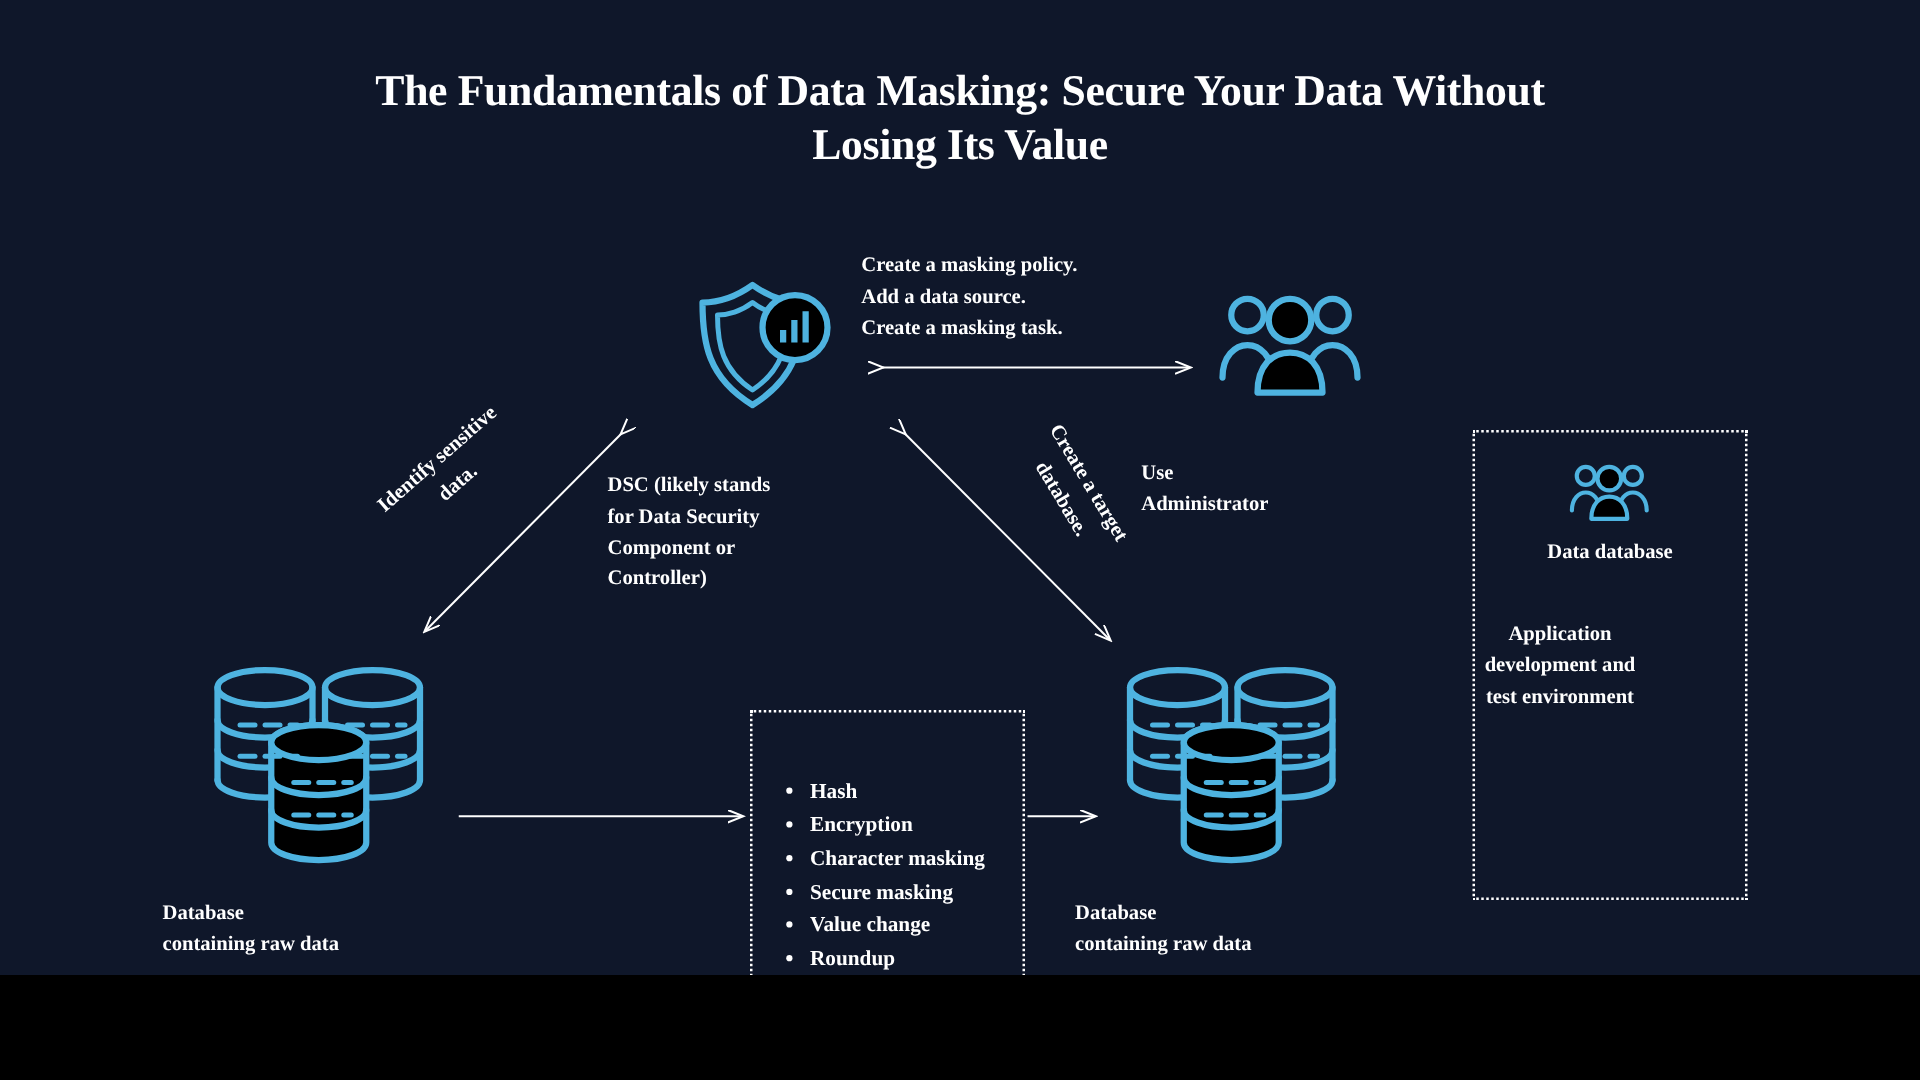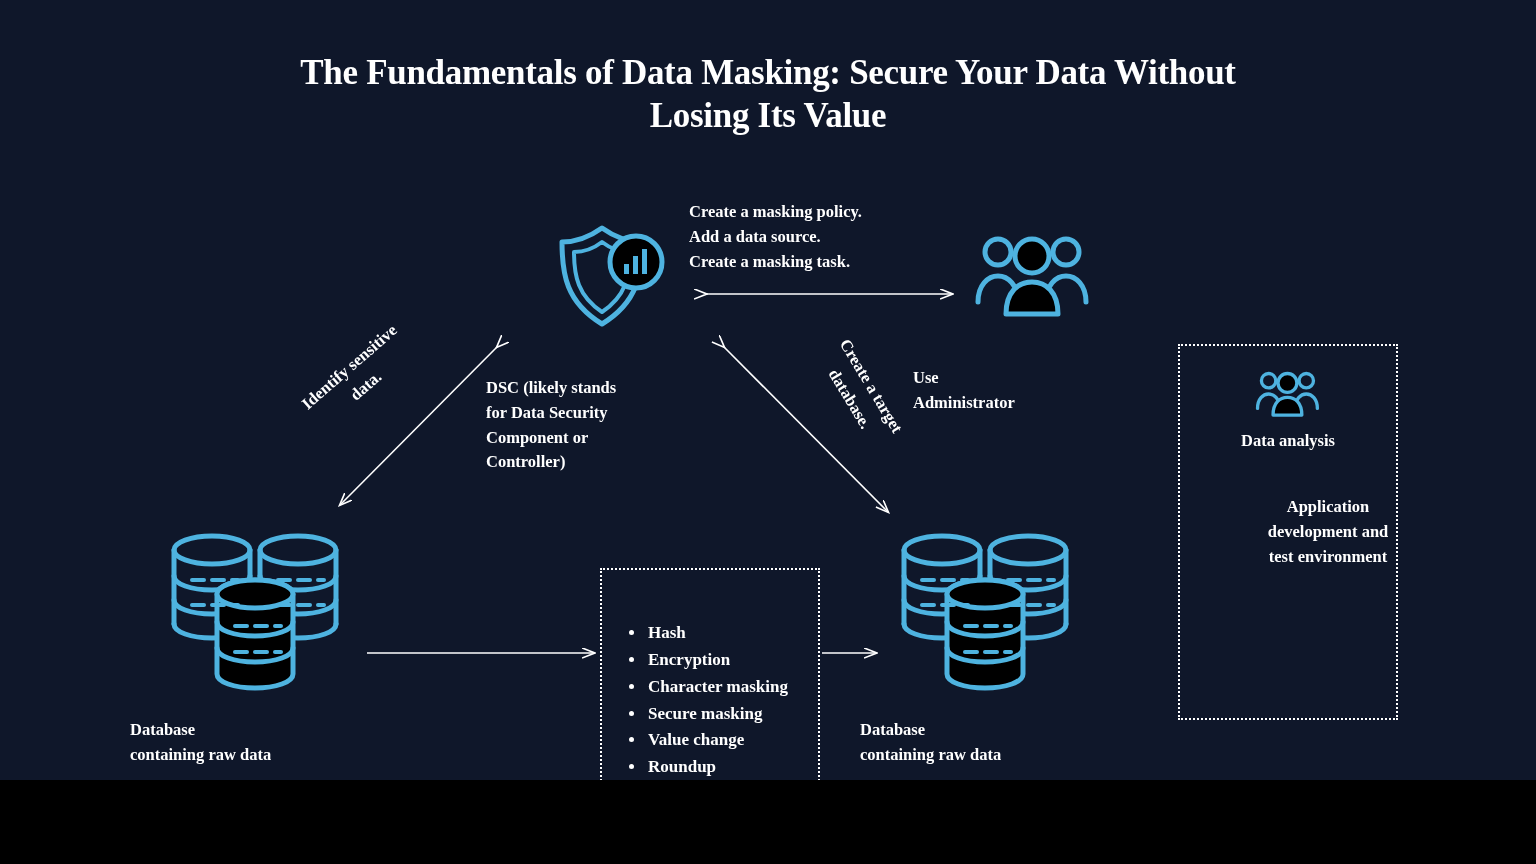--- a/index.html
+++ b/index.html
@@ -262,18 +262,18 @@
 
   <svg class="accent-svg" style="left:1252px; top:368px;" width="72" height="52" viewBox="0 0 130 92">
     <circle cx="30" cy="22" r="13" fill="none" stroke="#4eb3e0" stroke-width="6"></circle>
     <path d="M10 72 C10 55 20 46 30 46 C40 46 50 55 50 72" fill="none" stroke="#4eb3e0" stroke-width="6" stroke-linecap="round"></path>
     <circle cx="98" cy="22" r="13" fill="none" stroke="#4eb3e0" stroke-width="6"></circle>
     <path d="M78 72 C78 55 88 46 98 46 C108 46 118 55 118 72" fill="none" stroke="#4eb3e0" stroke-width="6" stroke-linecap="round"></path>
     <circle cx="64" cy="26" r="17" fill="#000000" stroke="#4eb3e0" stroke-width="6"></circle>
     <path d="M38 84 C38 62 50 52 64 52 C78 52 90 62 90 84 Z" fill="#000000" stroke="#4eb3e0" stroke-width="6" stroke-linejoin="round"></path>
   </svg>
 
-  <div class="right-panel-text" style="left:1188px; top:428px; width:200px;">Data analysis</div>
-  <div class="right-panel-text" style="left:1228px; top:494px; width:200px;">Application
+  <div class="right-panel-text" style="left:1188px; top:428px; width:200px;">Data database</div>
+  <div class="right-panel-text" style="left:1148px; top:494px; width:200px;">Application
 development and
 test environment</div>
 
 </div>
 
 </body></html>

